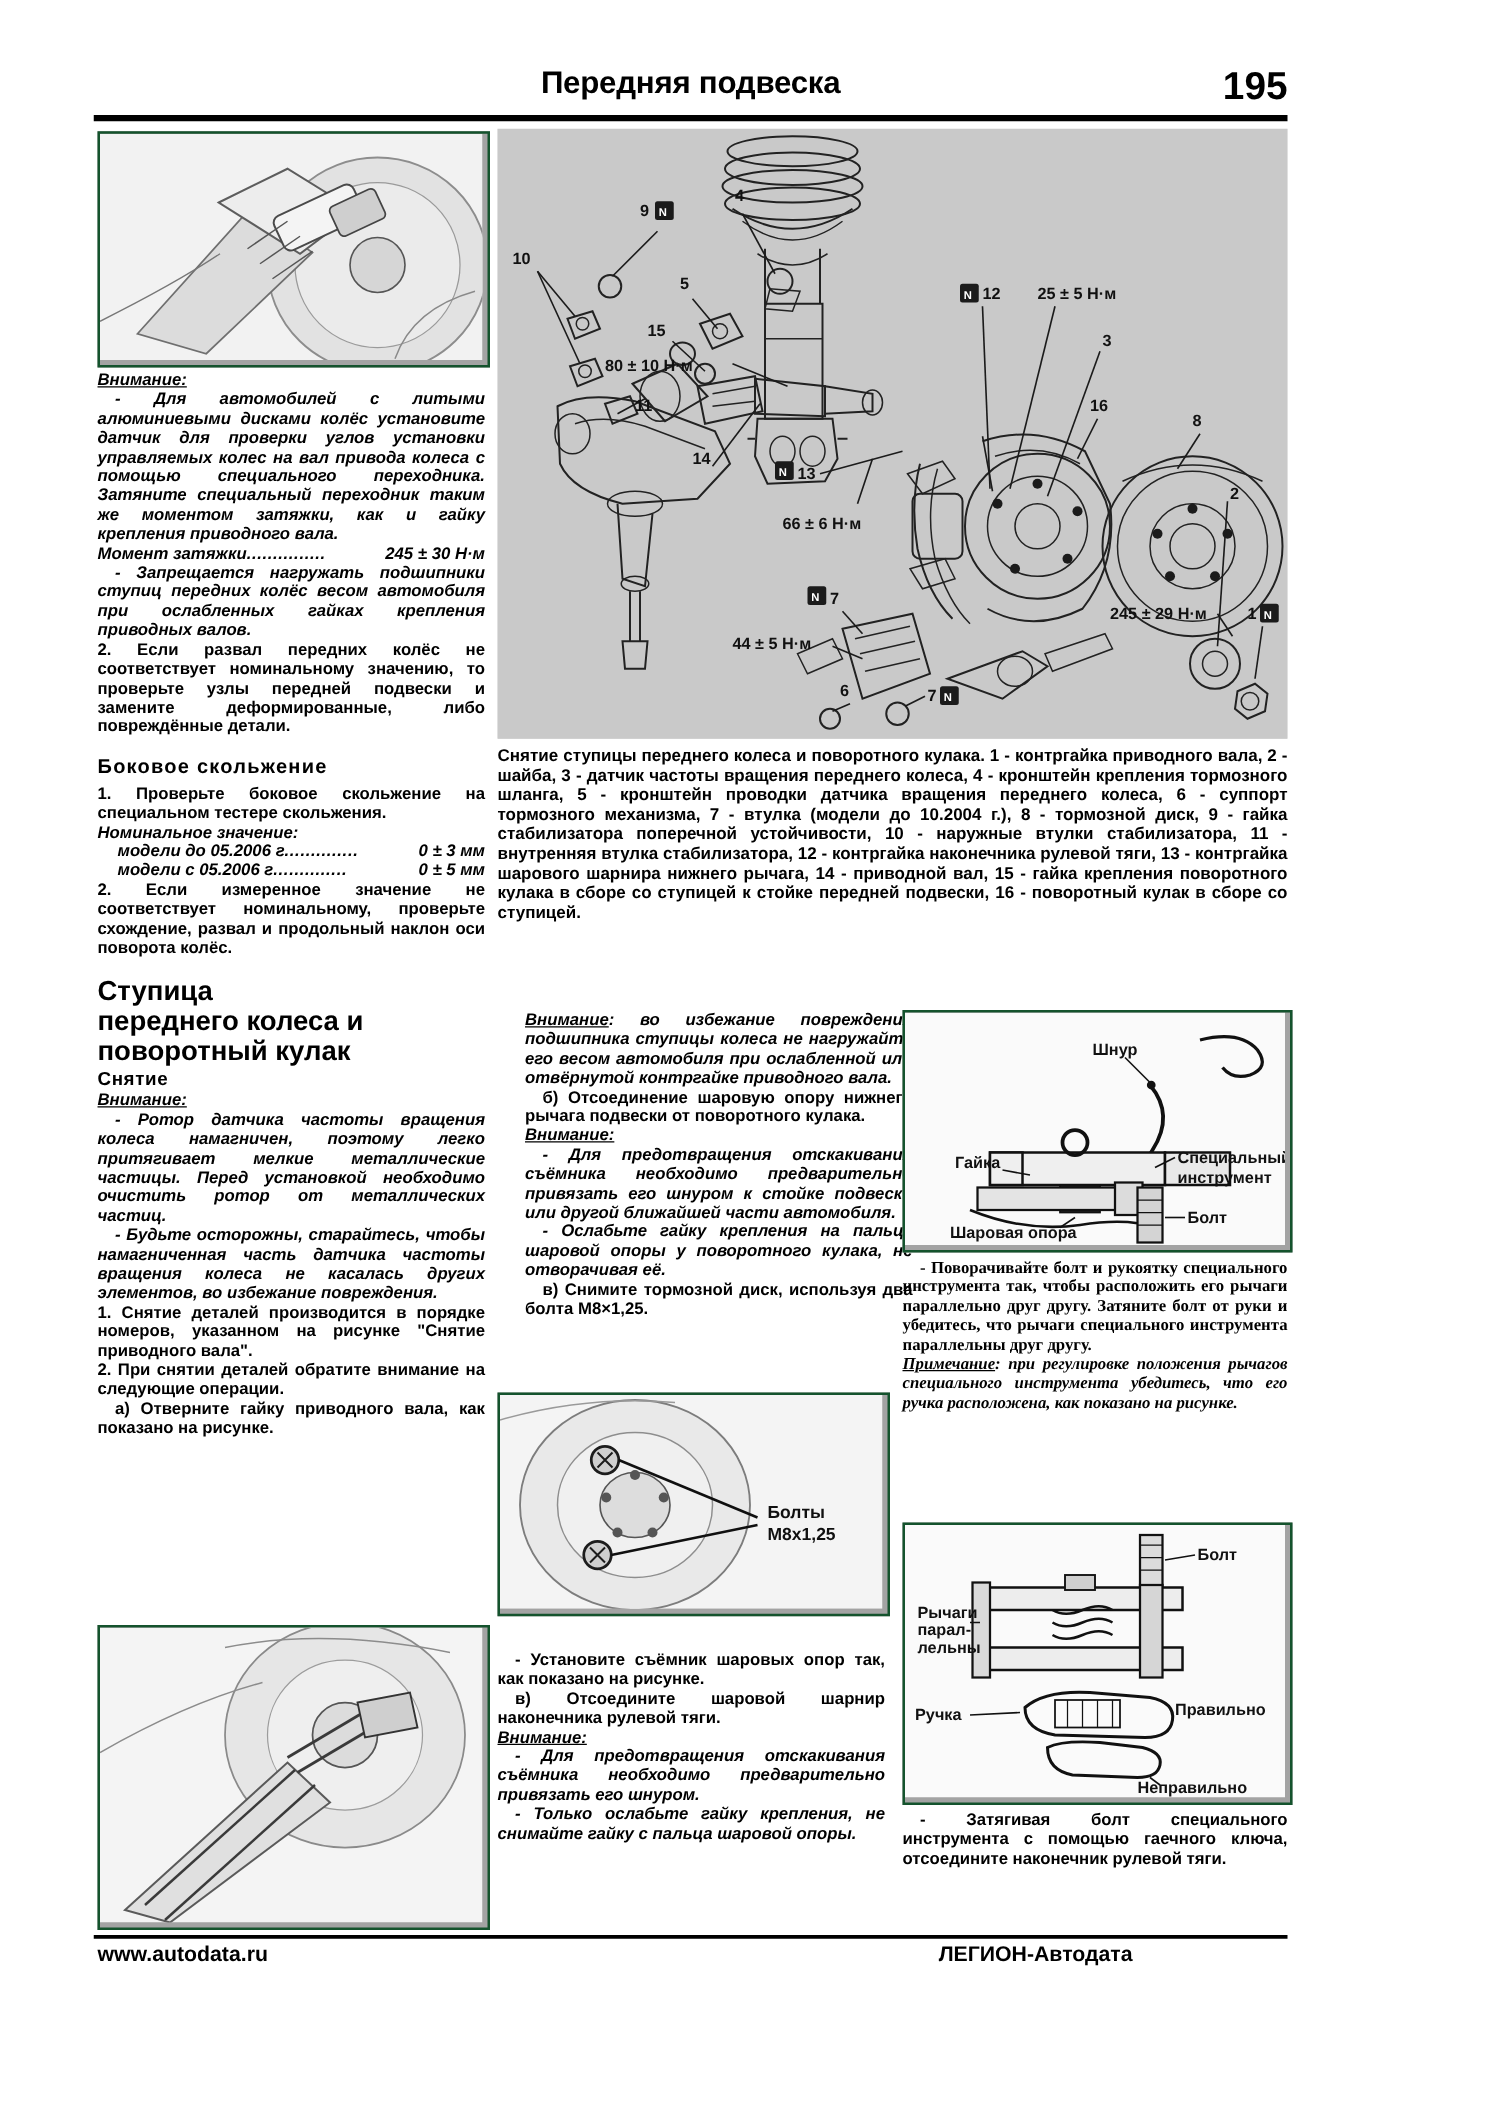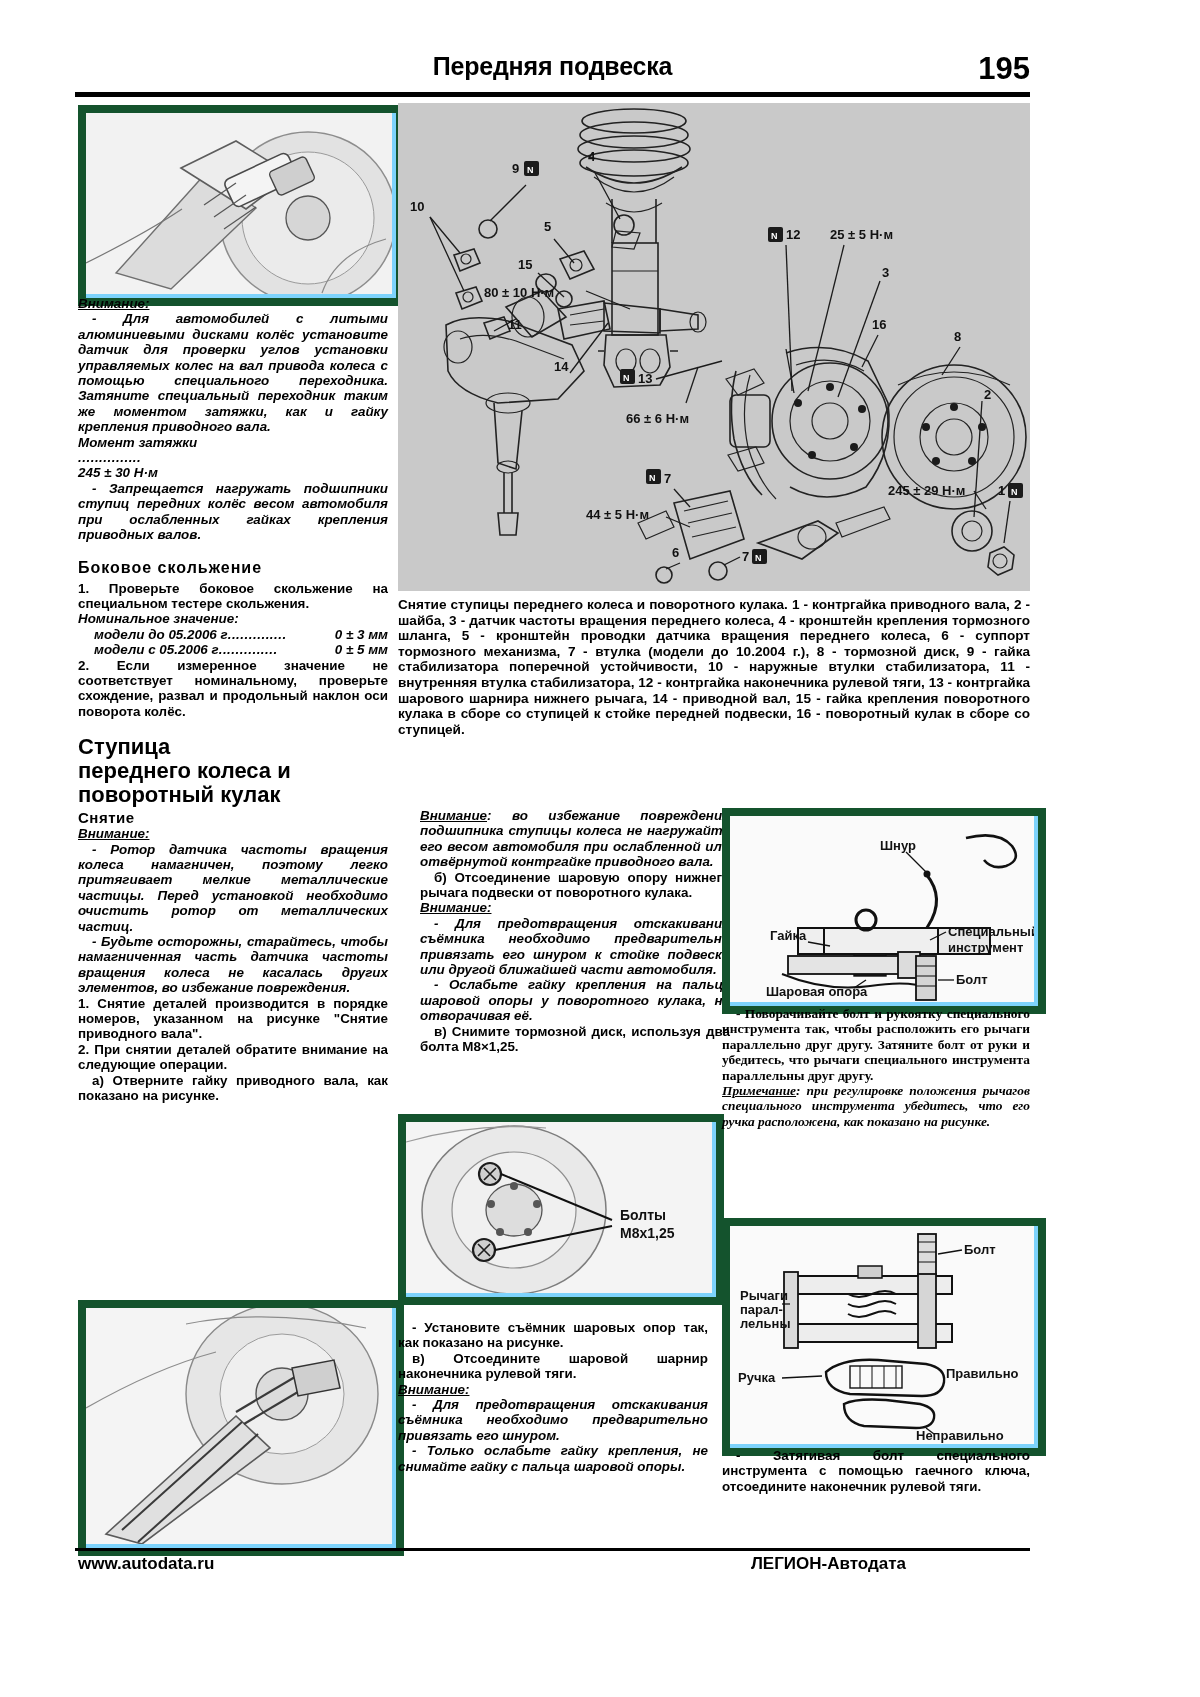--- a/index.html
+++ b/index.html
@@ -62,22 +62,22 @@
   }
   .h2 { font-size:16px; font-weight:bold; margin:0; letter-spacing:1px;}
   .h3 { font-size:15px; font-weight:bold; margin:0; letter-spacing:0.5px;}
   .gap4 { height:4px; }
   .gap16 { height:16px; }
   .dotline { letter-spacing:0.5px; }
 
   
   .imgbox {
     position:absolute;
-    border:8px solid #14532d;
-    background:#7dd3fc;
+    border:2px solid #14532d;
+    background:#a3a3a3;
     overflow:hidden;
   }
   .diagram-main {
     position:absolute;
     left:398px; top:103px; width:632px; height:488px;
     background:#c9c9c9;
     overflow:hidden;
   }
   .caption {
     position:absolute;
@@ -124,26 +124,27 @@
       <path d="M138 116 L170 94" stroke="#555" stroke-width="1.2" fill="none"></path>
       <path d="M0 150 Q60 120 96 96" stroke="#777" stroke-width="1.2" fill="none"></path>
       <path d="M236 180 Q250 140 300 126" stroke="#8a8a8a" stroke-width="1.2" fill="none"></path>
       <ellipse cx="222" cy="105" rx="22" ry="22" fill="#d6d6d6" stroke="#555" stroke-width="1.3"></ellipse>
     </svg>
   </div>
 
   <div class="col" style="left:78px; top:296px; width:310px;">
     <div class="p ital lbl-under">Внимание:</div>
     <div class="p ital ind">- Для автомобилей с литыми алюминиевыми дисками колёс установите датчик для проверки углов установки управляемых колес на вал привода колеса с помощью специального переходника. Затяните специальный переходник таким же моментом затяжки, как и гайку крепления приводного вала.</div>
-    <div class="p ital" style="display:flex; white-space:nowrap;flex-direction:column;">
+    <div class="p ital" style="display:flex; white-space:nowrap;">
       <span>Момент затяжки</span>
       <span class="dotline" style="flex:1; overflow:hidden;">...............</span>
       <span>245 ± 30 Н·м</span>
     </div>
     <div class="p ital ind">- Запрещается нагружать подшипники ступиц передних колёс весом автомобиля при ослабленных гайках крепления приводных валов.</div>
+    <div class="p">2. Если развал передних колёс не соответствует номинальному значению, то проверьте узлы передней подвески и замените деформированные, либо повреждённые детали.</div>
     <div class="gap16"></div>
     <div class="h2">Боковое скольжение</div>
     <div class="gap4"></div>
     <div class="p">1. Проверьте боковое скольжение на специальном тестере скольжения.</div>
     <div class="p ital">Номинальное значение:</div>
     <div class="p ital" style="display:flex; white-space:nowrap; padding-left:16px;">
       <span>модели до 05.2006 г</span>
       <span class="dotline" style="flex:1; overflow:hidden;">..............</span>
       <span>0 ± 3 мм</span>
     </div>

